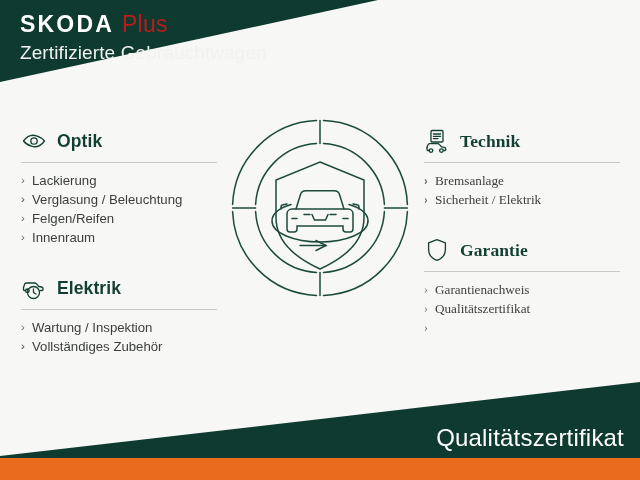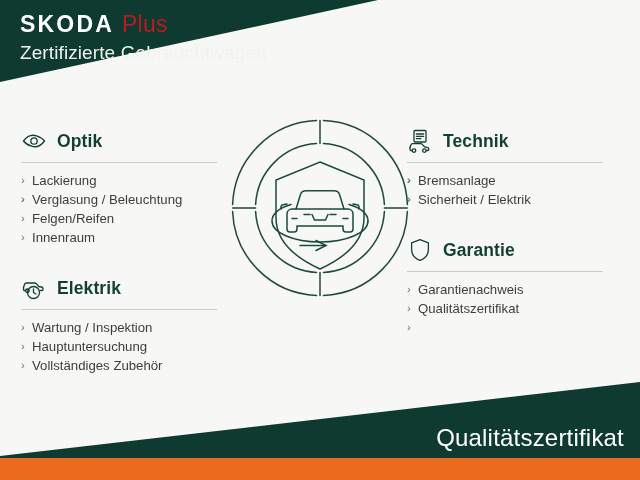--- a/index.html
+++ b/index.html
@@ -66,21 +66,21 @@
     width:640px; height:22px;
     background:#ea6a1e;
     z-index:4;
   }
 
   
   .col {
     position:absolute; top:126px; z-index:5;
   }
   .col-left  { left:1px;  width:200px;margin-left:20px; }
-  .col-right { left:407px; width:200px; }
+  .col-right { left:424px; width:200px;font-family:Liberation Serif, serif; }
 
   .section + .section { margin-top:26px; }
 
   .sec-head {
     display:flex; align-items:center;
     height:30px;
   }
   .sec-icon {
     width:26px; height:26px;
     display:flex; align-items:center; justify-content:center;
@@ -165,21 +165,21 @@
             <circle cx="6.4" cy="15.8" r="1.8"></circle>
             <circle cx="12.5" cy="17.5" r="6"></circle>
             <path d="M12.5 14 L12.5 17.5 L15 19"></path>
           </svg>
         </span>
         <span class="sec-title">Elektrik</span>
       </div>
       <div class="sec-rule"></div>
       <ul class="sec-list">
         <li><span class="chev">›</span><span>Wartung / Inspektion</span></li>
-        <li><span class="chev">›</span><span>Hauptuntersuchung</span></li>
+        <li><span class="chev">›</span></li>
         <li><span class="chev">›</span><span>Vollständiges Zubehör</span></li>
       </ul>
     </div>
 
   </div>
 
   <div class="col col-right">
 
     <div class="section">
       <div class="sec-head">

